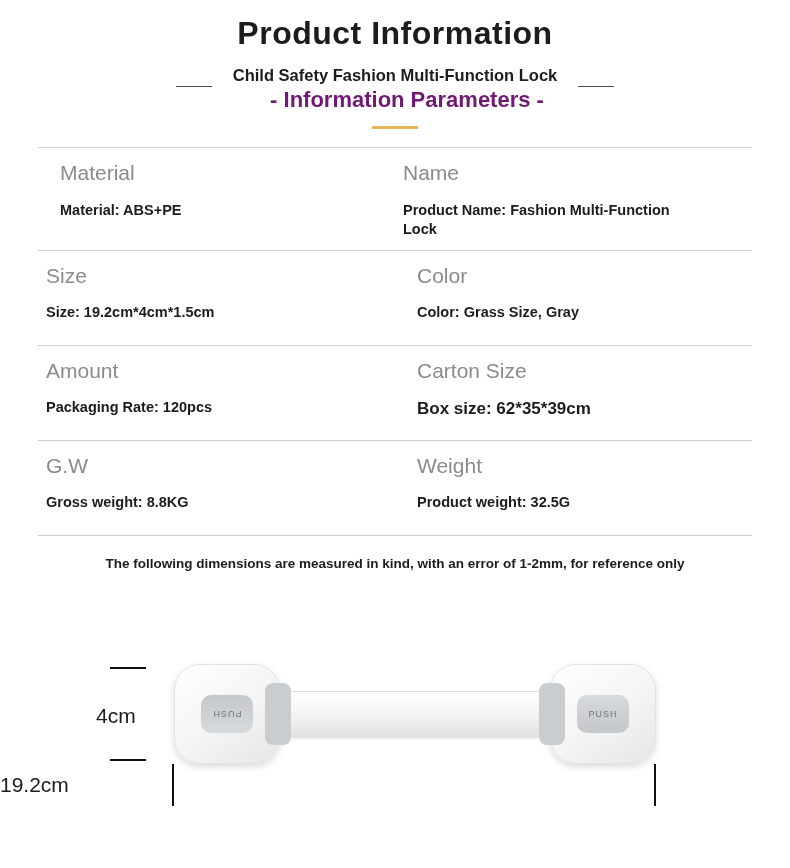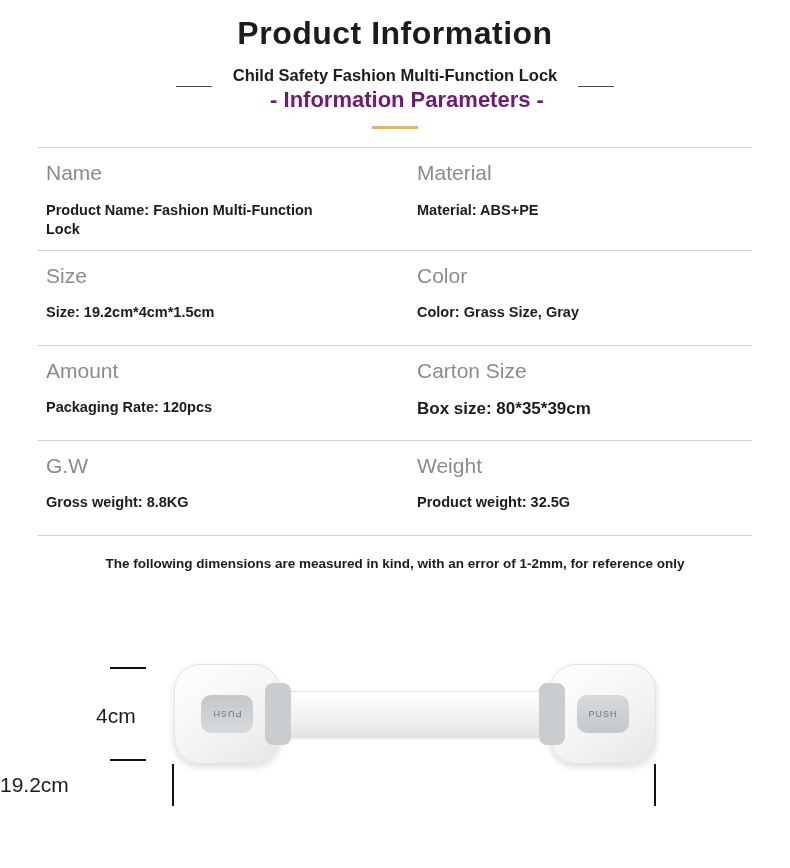--- a/index.html
+++ b/index.html
@@ -236,27 +236,27 @@
     <div class="rule-left"></div>
     <div class="rule-right"></div>
     <div class="subtitle">Child Safety Fashion Multi-Function Lock</div>
     <div class="subtitle-2">- Information Parameters -</div>
     <div class="accent-bar"></div>
   </div>
 
   <div class="table">
 
     <div class="row">
+      <div class="cell right">
+        <div class="label">Material</div>
+        <div class="value">Material: ABS+PE</div>
+      </div>
       <div class="cell">
         <div class="label">Name</div>
         <div class="value">Product Name: Fashion Multi-Function Lock</div>
-      </div>
-      <div class="cell right">
-        <div class="label">Material</div>
-        <div class="value">Material: ABS+PE</div>
       </div>
     </div>
 
     <div class="row">
       <div class="cell">
         <div class="label">Size</div>
         <div class="value">Size: 19.2cm*4cm*1.5cm</div>
       </div>
       <div class="cell right">
         <div class="label">Color</div>
@@ -264,21 +264,21 @@
       </div>
     </div>
 
     <div class="row">
       <div class="cell">
         <div class="label">Amount</div>
         <div class="value">Packaging Rate: 120pcs</div>
       </div>
       <div class="cell right">
         <div class="label">Carton Size</div>
-        <div class="value big">Box size: 80*35*39cm</div>
+        <div class="value big">Box size: 62*35*39cm</div>
       </div>
     </div>
 
     <div class="row">
       <div class="cell">
         <div class="label">G.W</div>
         <div class="value">Gross weight: 8.8KG</div>
       </div>
       <div class="cell right">
         <div class="label">Weight</div>

